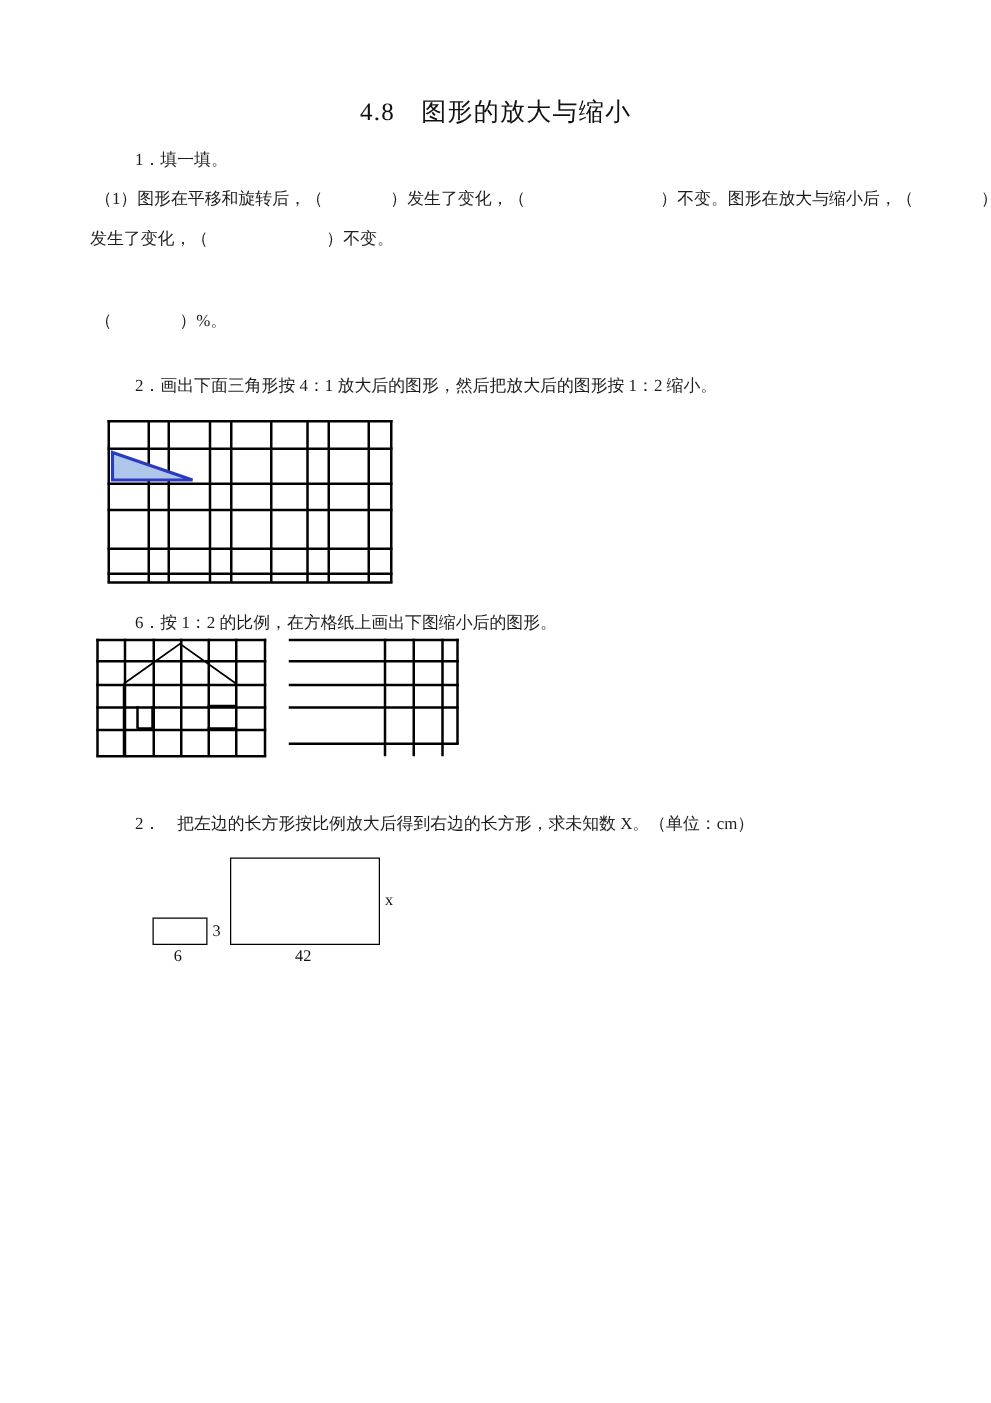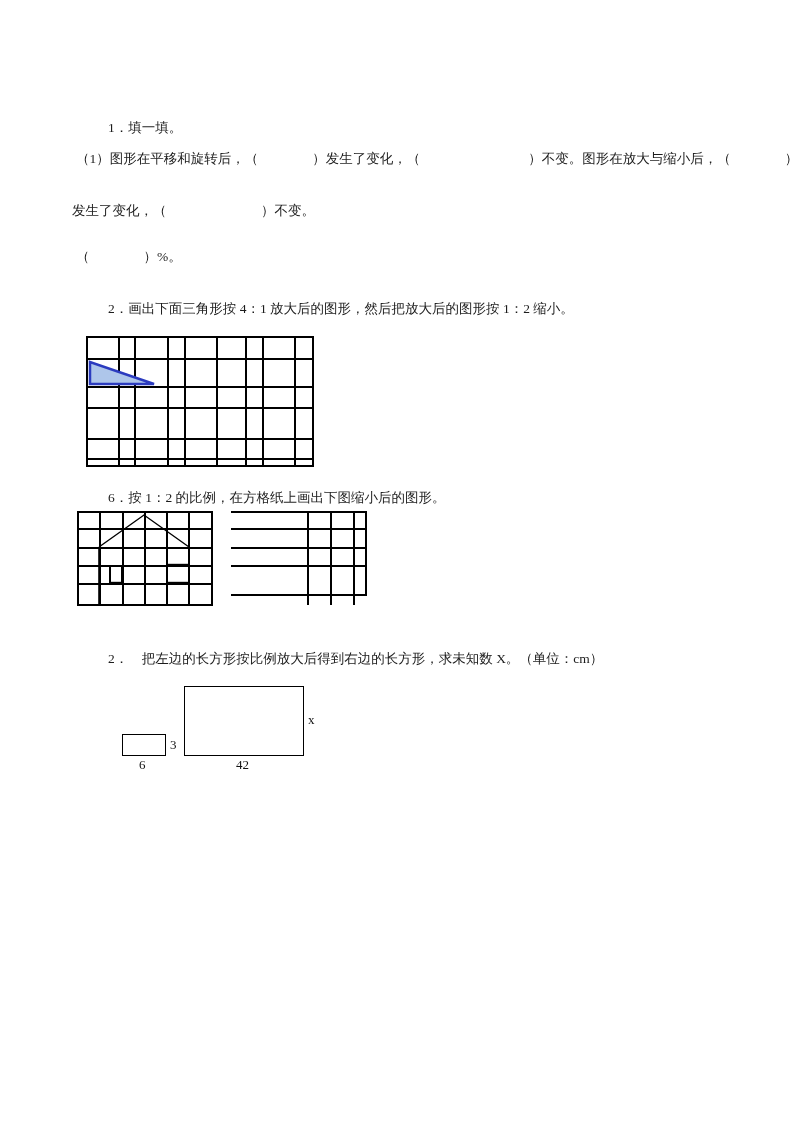--- a/index.html
+++ b/index.html
@@ -71,26 +71,27 @@
     font-family: "Liberation Serif", "DejaVu Serif", serif;
     color: #111;
     white-space: pre;
   }
 </style>
 </head>
 <body>
 
 <div class="page">
 
+  <div class="title">4.8　图形的放大与缩小</div>
 
   <div class="txt q-head" style="left:72px; top:119px;">1．填一填。</div>
 
   <div class="txt" style="left:76px; top:150px;">（1）图形在平移和旋转后，（　　　　）发生了变化，（　　　　　　　　）不变。图形在放大与缩小后，（　　　　）</div>
 
-  <div class="txt" style="left:72px; top:182px;margin-top:20px;">发生了变化，（　　　　　　　）不变。</div>
+  <div class="txt" style="left:72px; top:182px;">发生了变化，（　　　　　　　）不变。</div>
 
 
   <div class="txt" style="left:76px; top:248px;">（　　　　）%。</div>
 
   <div class="txt q-head" style="left:72px; top:300px;">2．画出下面三角形按 4：1 放大后的图形，然后把放大后的图形按 1：2 缩小。</div>
 
   <div class="grid-wrap" style="left:86px; top:336px; width:228px; height:131px;">
 
     <div class="gline thick h" style="left:0; top:0px;   width:228px;"></div>
     <div class="gline thick h" style="left:0; top:22px;  width:228px;"></div>

